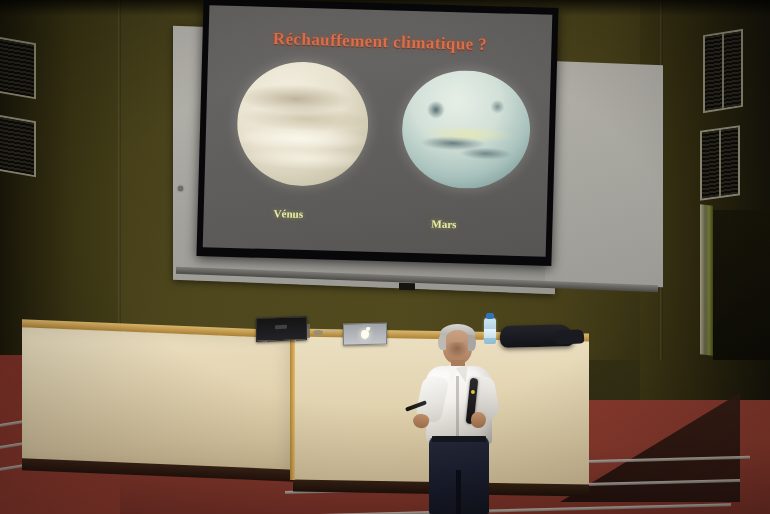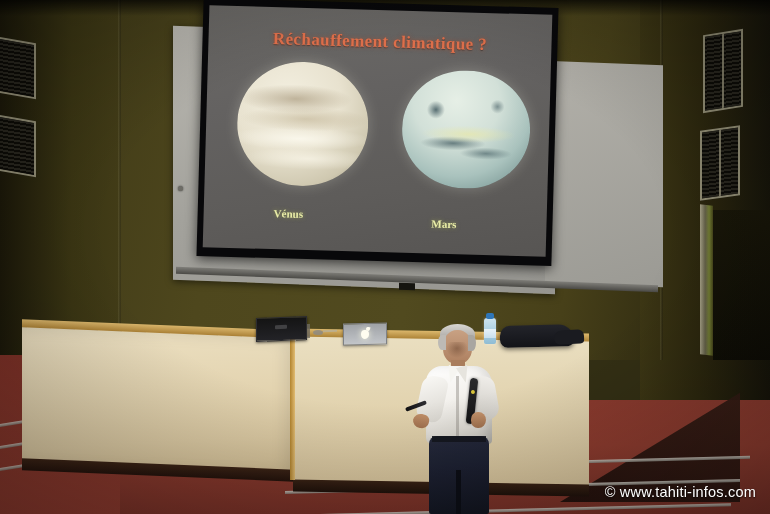--- a/index.html
+++ b/index.html
@@ -516,14 +516,13 @@
     <div class="mic">
       <div class="dot"></div>
     </div>
     <div class="hand-r"></div>
     <div class="pointer"></div>
     <div class="hand-l"></div>
   </div>
 
   <div class="vignette"></div>
 
-  <div class="watermark">© www.tahiti-infos.com</div>
 </div>
 
 </body></html>

